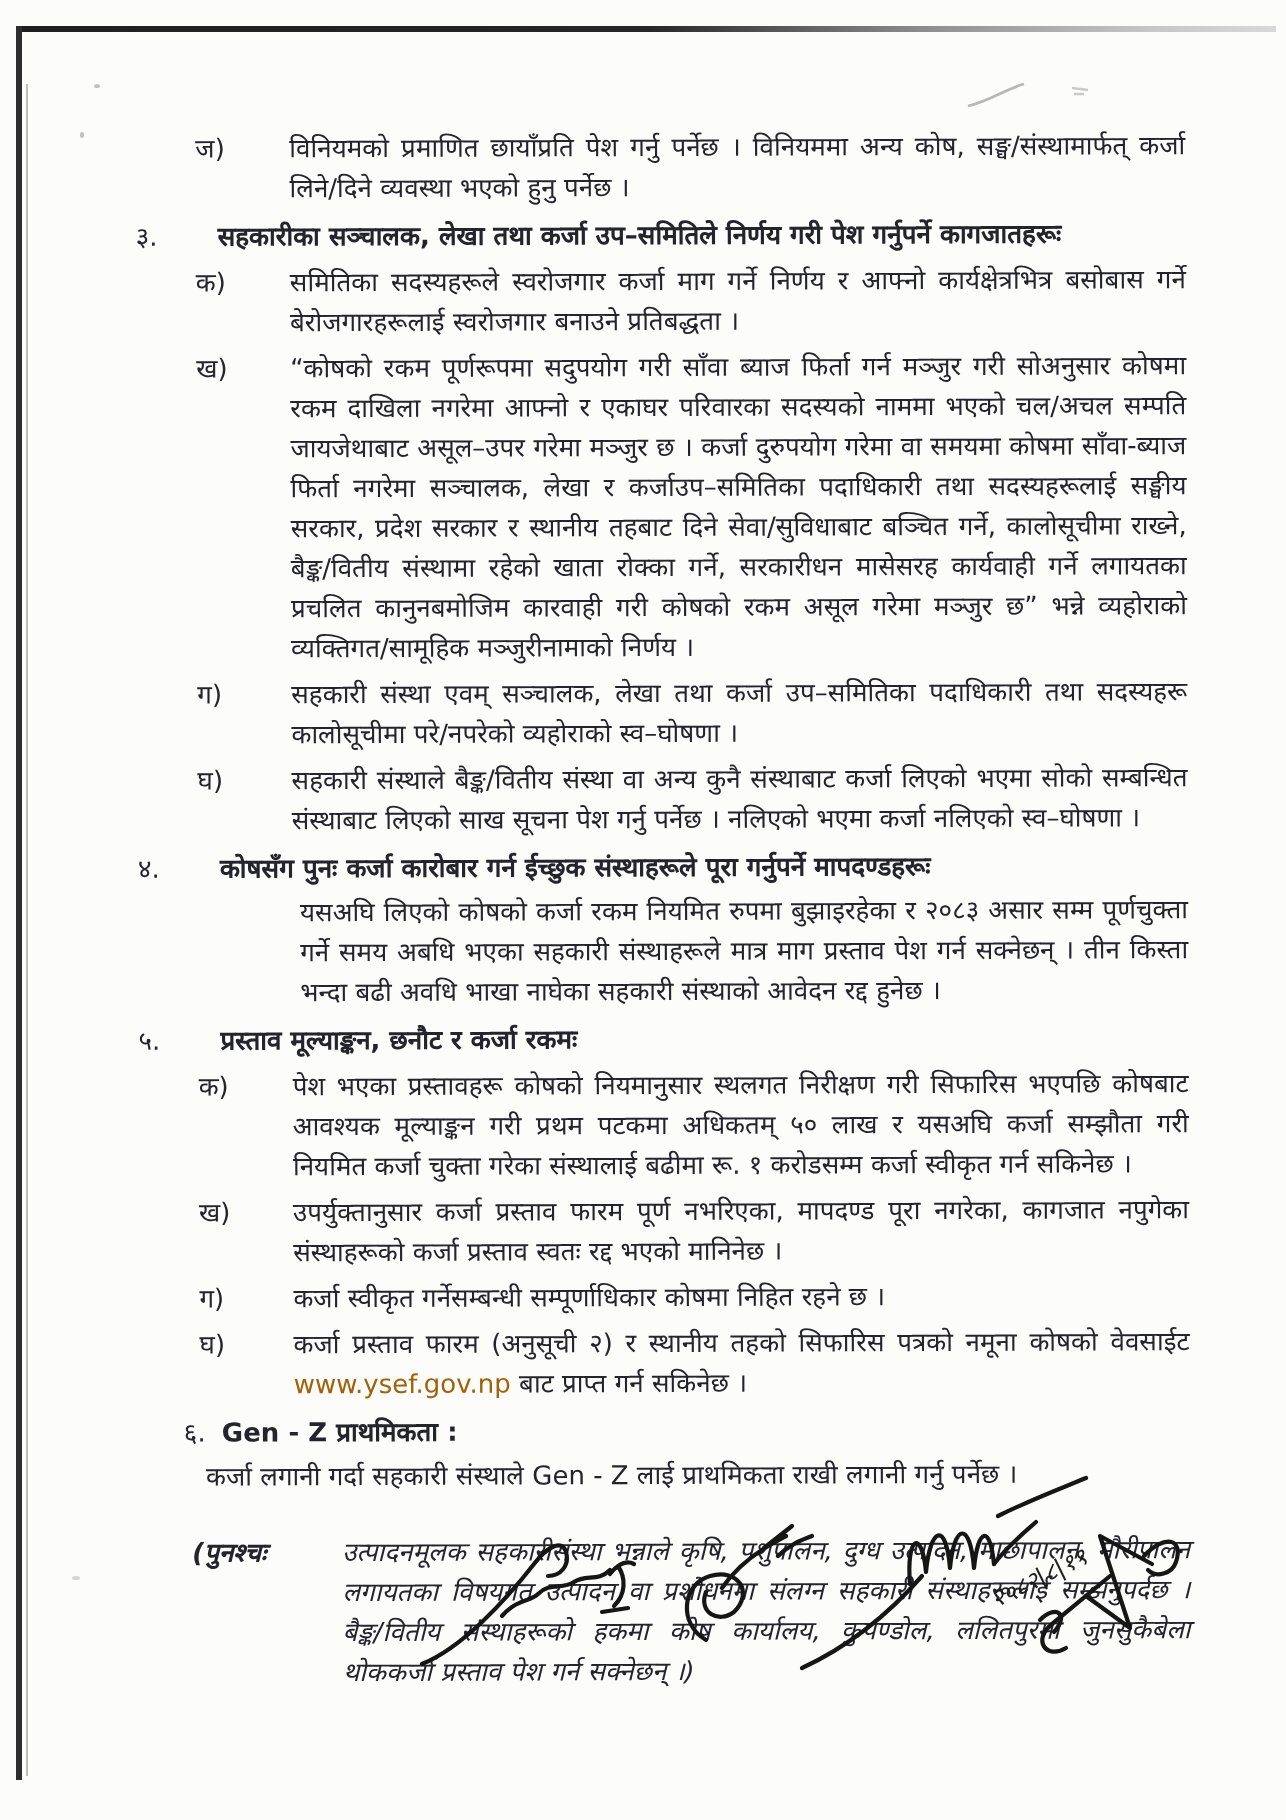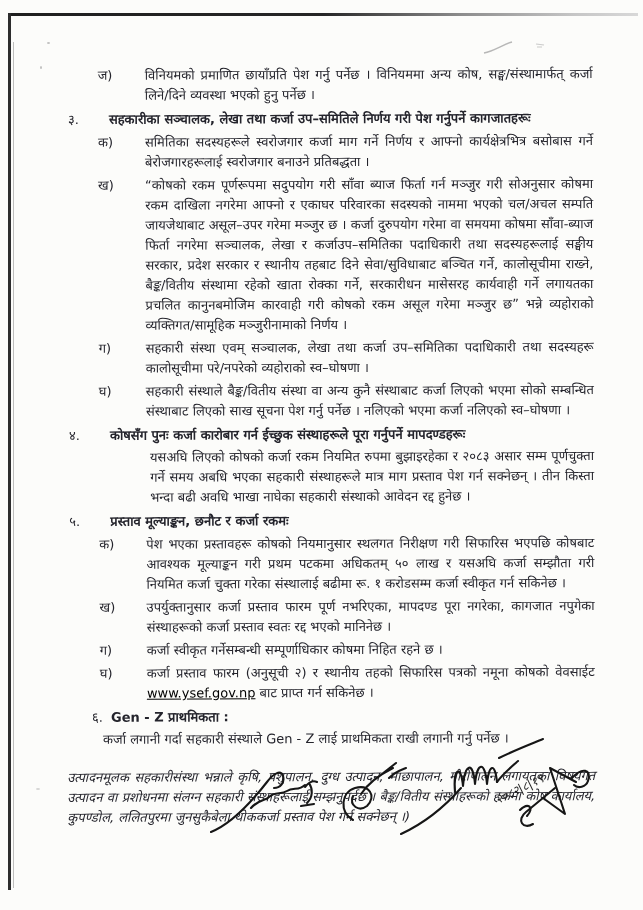--- a/index.html
+++ b/index.html
@@ -22,21 +22,21 @@
   }
   .row{display:flex;margin-top:3px;}
   .lab{flex:0 0 80px;padding-left:33px;box-sizing:border-box;}
   .txt{flex:1;text-align:justify;}
   .sec{display:flex;margin-top:4px;}
   .num{flex:0 0 44px;padding-left:3px;box-sizing:border-box;}
   .num-indent{padding-left:25px;}
   .head{font-weight:bold;flex:1;}
   .para-indent{margin-left:84px;text-align:justify;margin-top:2px;}
   .p6{margin-left:36px;margin-top:2px;}
-  .doclink{text-decoration:underline;color:#000000;}
+  .doclink{color:#a16207;}
   .ps{display:flex;margin-top:18px;font-style:italic;}
   .pslab{flex:0 0 104px;padding-left:29px;box-sizing:border-box;font-weight:bold;}
   .pstxt{flex:1;text-align:justify;}
   
   .sig-area{position:absolute;left:203px;top:736px;width:410px;height:120px;}
   .sig-area svg{width:100%;height:100%;}
   .ink{fill:none;stroke:#161616;stroke-width:2.1;stroke-linecap:round;stroke-linejoin:round;}
   .ink-date{font-size:12px;font-style:italic;fill:#1d1d1d;}
 </style>
 </head>
@@ -110,20 +110,21 @@
       <div class="txt"><span>कर्जा प्रस्ताव फारम (अनुसूची २) र स्थानीय तहको सिफारिस पत्रको नमूना कोषको वेवसाईट </span><span class="doclink">www.ysef.gov.np</span><span> बाट प्राप्त गर्न सकिनेछ ।</span></div>
     </div>
 
     <div class="sec">
       <div class="num num-indent">६.</div>
       <div class="head">Gen - Z प्राथमिकता :</div>
     </div>
     <div class="p6">कर्जा लगानी गर्दा सहकारी संस्थाले Gen - Z लाई प्राथमिकता राखी लगानी गर्नु पर्नेछ ।</div>
 
     <div class="ps">
+      <div class="pslab">(पुनश्चः</div>
       <div class="pstxt">उत्पादनमूलक सहकारीसंस्था भन्नाले कृषि, पशुपालन, दुग्ध उत्पादन, माछापालन, मौरीपालन लगायतका विषयगत उत्पादन वा प्रशोधनमा संलग्न सहकारी संस्थाहरूलाई सम्झनुपर्दछ । बैङ्क/वितीय संस्थाहरूको हकमा कोष कार्यालय, कुपण्डोल, ललितपुरमा जुनसुकैबेला थोककर्जा प्रस्ताव पेश गर्न सक्नेछन् ।)</div>
     </div>
   </div>
 
   <div class="sig-area">
     <svg viewBox="0 0 410 120">
       <g>
         <path class="ink" d="M8,96 C28,88 50,64 64,46 C70,38 78,33 80,40 C82,47 77,52 71,52"></path>
         <path class="ink" d="M48,72 C56,63 62,65 66,61 C72,55 78,59 84,55 C90,51 96,55 102,49"></path>
         <path class="ink" d="M106,47 C110,53 110,61 104,67 M102,51 C106,46 110,44 114,46"></path>

